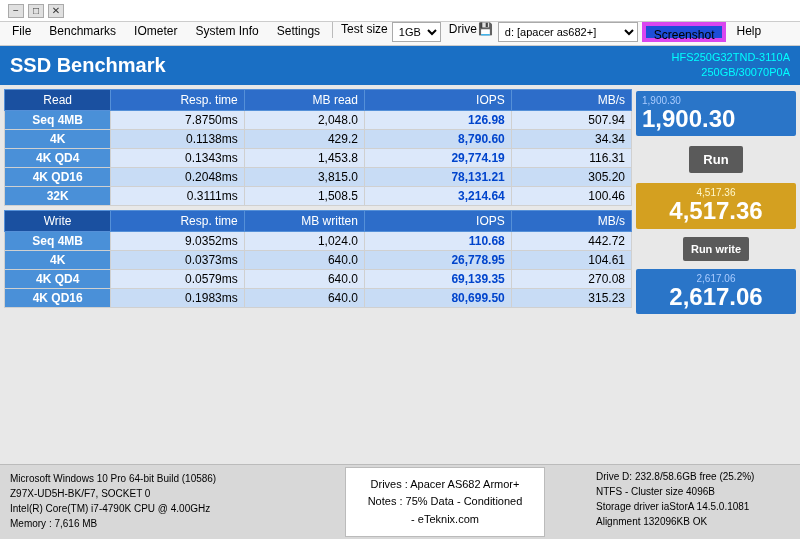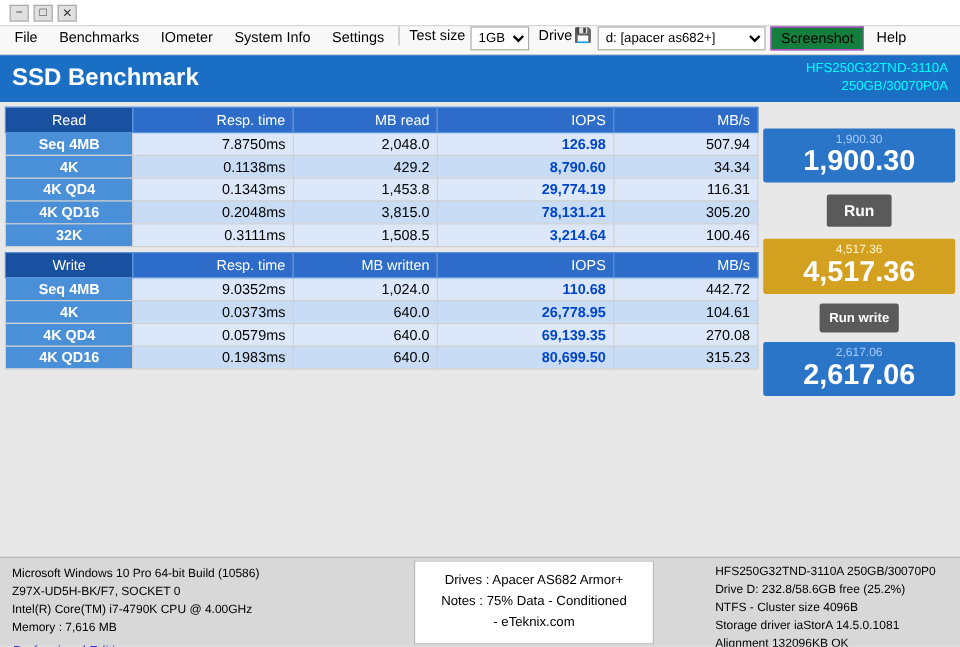--- a/index.html
+++ b/index.html
@@ -67,22 +67,22 @@
       border: 1px solid #aaa;
       background: #fff;
       margin: 0 2px;
       padding: 0 2px;
       width: 140px;
     }
     .screenshot-btn {
       padding: 2px 8px;
       font-size: 12px;
       cursor: pointer;
-      background: #15803d;
-      border: 1px solid #d946ef;
+      background: #1d4ed8;
+      border: 4px solid #d946ef;
       height: 20px;
     }
 
     
     .main-content {
       background: #e8e8e8;
       height: calc(539px - 22px - 24px);
       display: flex;
       flex-direction: column;
     }
@@ -163,25 +163,23 @@
       width: 160px;
       display: flex;
       flex-direction: column;
       gap: 6px;
       padding-top: 2px;
     }
 
     .score-box-blue {
       background: #2a75c8;
       color: #fff;
-      text-align: center;
       padding: 4px 6px;
       border-radius: 2px;
       position: relative;
-      margin-top: 16px;
     }
     .score-box-blue .small-score {
       font-size: 10px;
       color: #aaccff;
     }
     .score-box-blue .big-score {
       font-size: 24px;
       font-weight: bold;
       color: #fff;
       line-height: 1.1;
@@ -471,21 +469,20 @@
       <div class="pro-edition">Professional Edition</div>
     </div>
     <div class="bottom-center">
       <div class="drives-box">
         <div>Drives : Apacer AS682 Armor+</div>
         <div>Notes : 75% Data - Conditioned</div>
         <div>- eTeknix.com</div>
       </div>
     </div>
     <div class="bottom-right">
-      <div>HFS250G32TND-3110A 250GB/30070P0</div>
       <div>Drive D: 232.8/58.6GB free (25.2%)</div>
       <div>NTFS - Cluster size 4096B</div>
       <div><span>Storage driver  iaStorA 14.5.0.1081</span></div>
       <div>Alignment 132096KB OK</div>
 
     </div>
   </div>
 </div>
 
 </body></html>

